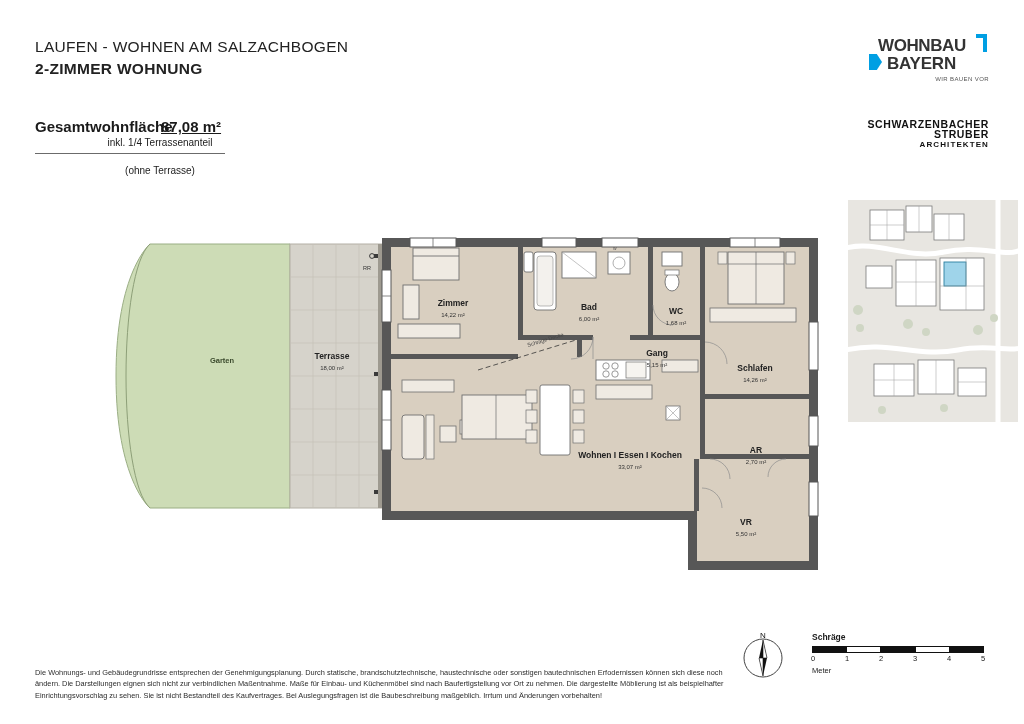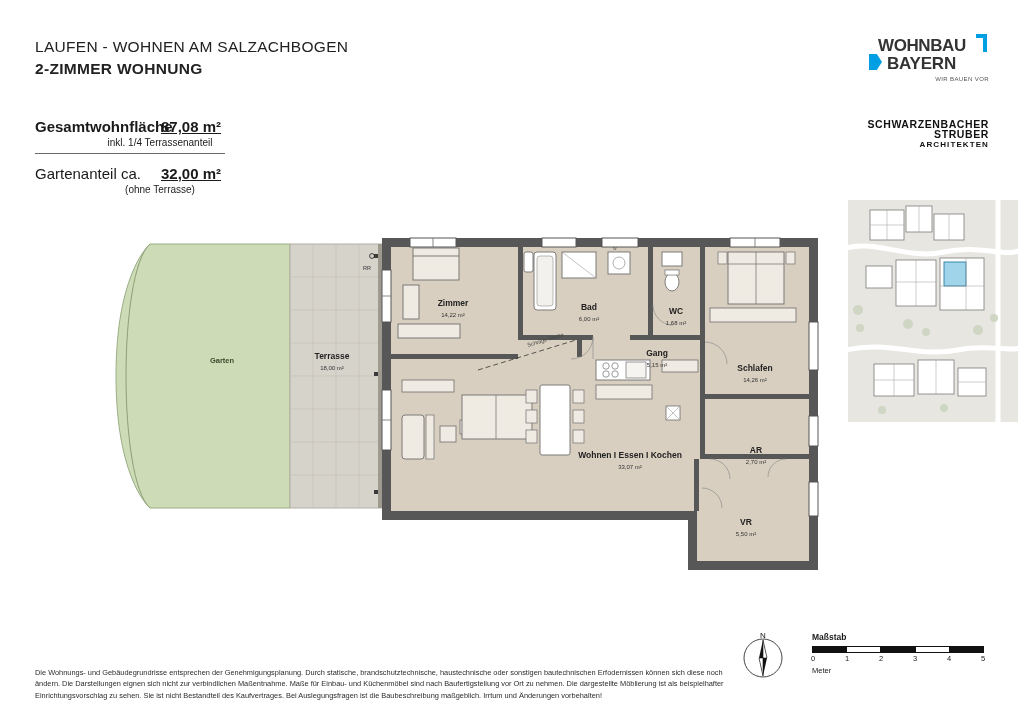--- a/index.html
+++ b/index.html
@@ -126,24 +126,20 @@
 
 <div class="info">
 
   <div class="info-row">
     <div class="k bold">Gesamtwohnfläche</div>
     <div class="v">87,08 m²</div>
   </div>
   <div class="small-note">inkl. 1/4 Terrassenanteil</div>
   <div class="rule"></div>
 
-  <div class="info-row">
-    <div class="k">Gartenanteil ca.</div>
-    <div class="v">32,00 m²</div>
-  </div>
   <div class="small-note">(ohne Terrasse)</div>
 </div>
 
 <div class="logo-wb">
   <div class="hook"></div>
   <div class="txt1">WOHNBAU</div>
   <div class="hook2"></div>
   <div class="txt2">BAYERN</div>
   <div class="txt3">WIR BAUEN VOR</div>
 </div>
@@ -457,21 +453,21 @@
 
 <svg class="compass" width="56" height="56" viewBox="0 0 56 56">
   <circle cx="28" cy="30" r="19" fill="none" stroke="#444" stroke-width="1"></circle>
   <polygon points="28,12 32,30 28,48 24,30" fill="#111"></polygon>
   <polygon points="28,12 32,30 28,30" fill="#ffffff" stroke="#111" stroke-width=".6"></polygon>
   <polygon points="28,48 24,30 28,30" fill="#ffffff" stroke="#111" stroke-width=".6"></polygon>
   <text x="28" y="10" font-size="8" text-anchor="middle" fill="#111" font-family="Liberation Sans, sans-serif">N</text>
 </svg>
 
 <div class="scalebar">
-  <div class="title">Maßstab</div>
+  <div class="title">Schräge</div>
   <div class="bar">
     <div class="fill"></div>
     <div></div>
     <div class="fill"></div>
     <div></div>
     <div class="fill"></div>
   </div>
   <div class="ticks">
     <span style="left:1px">0</span>
     <span style="left:35px">1</span>

